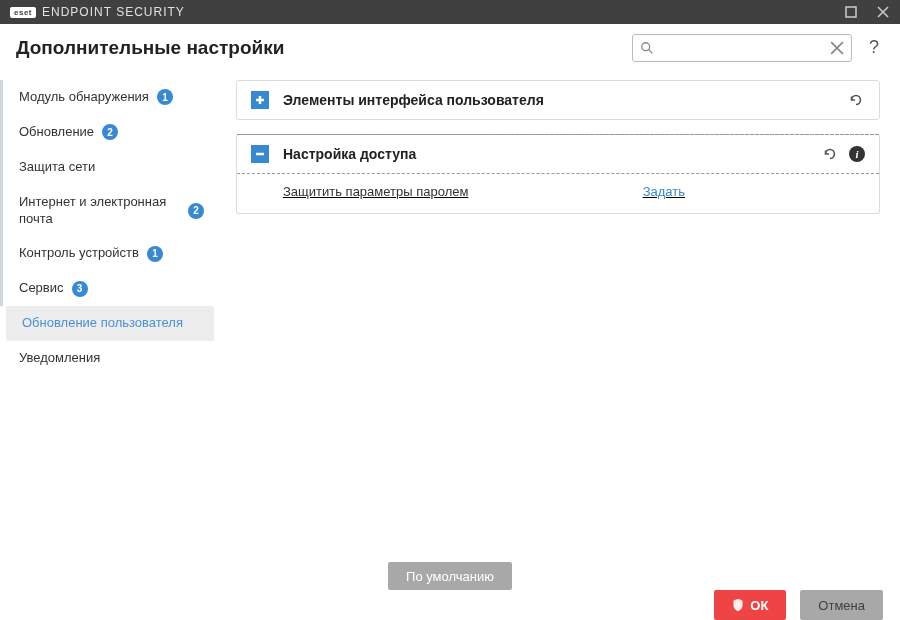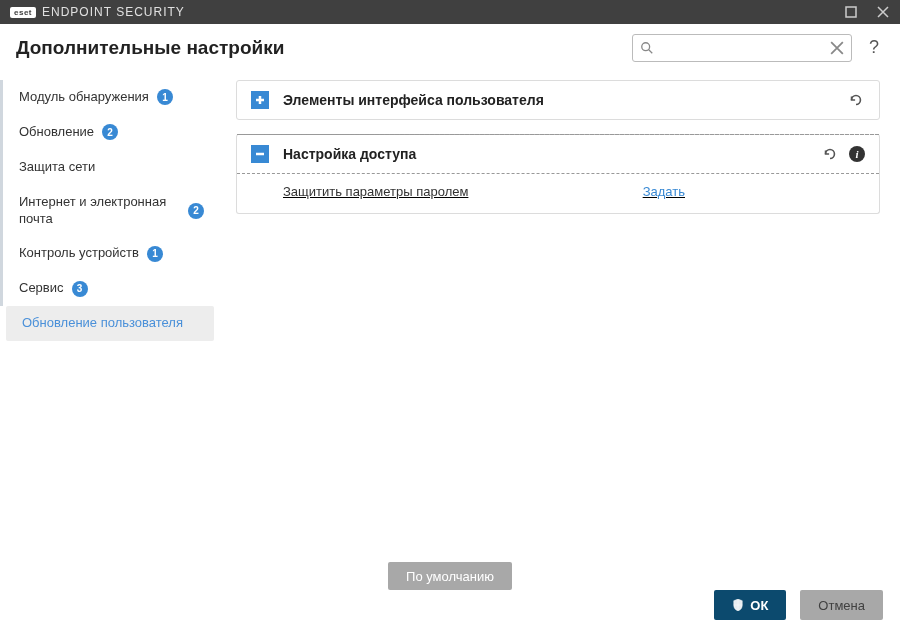--- a/index.html
+++ b/index.html
@@ -43,21 +43,21 @@
     .info-icon { width: 16px; height: 16px; background: #333; border-radius: 50%; color: #fff; font-size: 11px; font-weight: bold; font-style: italic; font-family: Georgia, serif; display: flex; align-items: center; justify-content: center; cursor: pointer; }
     
     .section-body { padding: 10px 14px 14px 46px; text-decoration: underline; }
     .setting-row { display: flex; align-items: center; }
     .setting-label { font-size: 13px; color: #333; }
     .setting-link { margin-left: auto; margin-right: 180px; color: #3889d4; font-size: 13px; cursor: pointer; }
     
     .footer { height: 58px; display: flex; align-items: center; padding: 0 17px; flex-direction: column; }
     .btn { height: 30px; padding: 0 18px; font-size: 13px; border: none; border-radius: 2px; cursor: pointer; display: inline-flex; align-items: center; gap: 6px; }
     .btn-default { background: #a8a8a8; color: #fff; }
-    .btn-ok { background: #0c4a6e; color: #fff; font-weight: 600; }
+    .btn-ok { background: #ef4444; color: #fff; font-weight: 600; }
     .btn-cancel { background: #a8a8a8; color: #404040; }
     .footer-right { margin-left: auto; display: flex; gap: 14px; }
     .shield-icon { width: 12px; height: 12px; }
   </style>
 </head>
 <body>
 
 <div class="titlebar">
   <span class="titlebar-logo">eset</span>
   <span class="titlebar-text">ENDPOINT SECURITY</span>
@@ -113,20 +113,23 @@
         <span>Контроль устройств</span>
         <span class="badge">1</span>
       </div>
       <div class="sidebar-item bordered">
         <span>Сервис</span>
         <span class="badge">3</span>
       </div>
       <div class="sidebar-item active">
         <span>Обновление пользователя</span>
       </div>
+      <div class="sidebar-item">
+        <span>Уведомления</span>
+      </div>
     </div>
   <div class="content" id="content">
       <div class="section">
         <div class="section-header">
           <div class="expand-icon">
             <svg width="10" height="10" viewBox="0 0 10 10">
               <line x1="1" y1="5" x2="9" y2="5"></line>
               <line x1="5" y1="1" x2="5" y2="9"></line>
             </svg>
           </div>

